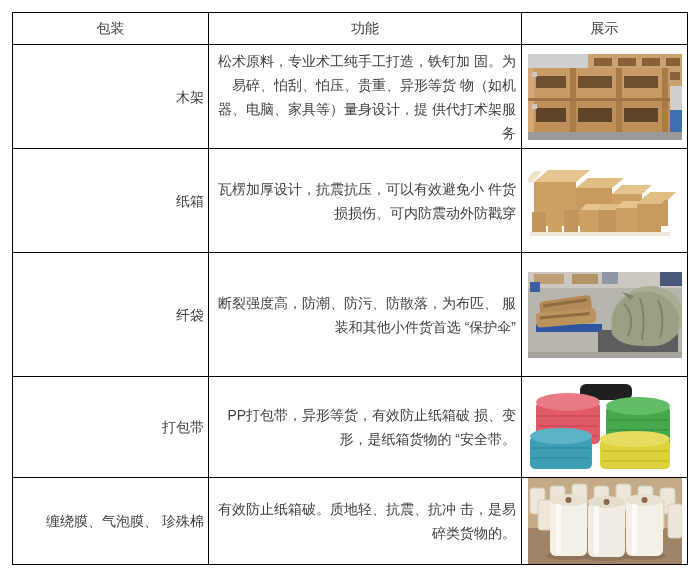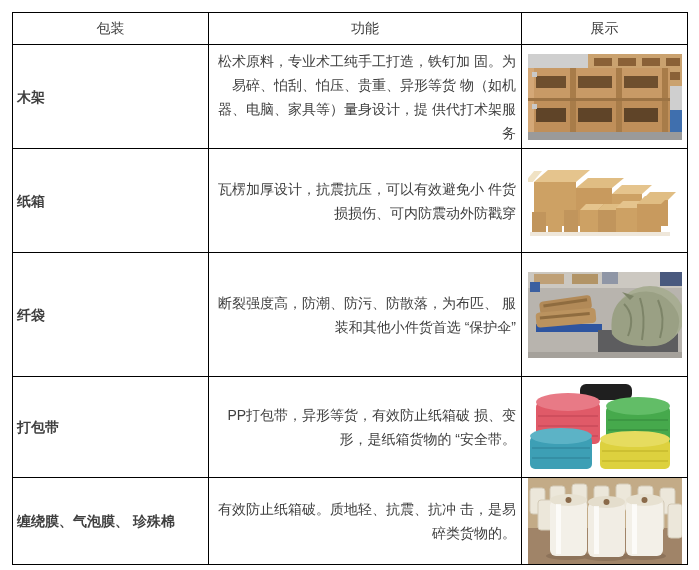--- a/index.html
+++ b/index.html
@@ -27,21 +27,21 @@
     vertical-align: middle;
     padding: 0;
   }
   .doc-table thead tr { height: 32px; }
   tr.r1 { height: 104px; }
   tr.r2 { height: 104px; }
   tr.r3 { height: 124px; }
   tr.r4 { height: 101px; padding-left: 47px; }
   tr.r5 { height: 82px; padding-left: 44px; }
   th { }
-  td.cell-pack { text-align: left; line-height: 22px; padding: 0 4px; font-weight: bold; }
+  td.cell-pack { text-align: right; line-height: 22px; padding: 0 4px; }
   td.cell-func { text-align: right; line-height: 24px; padding: 2px 5px 2px 4px; }
   td.cell-photo { text-align: center; }
   .photo {
     display: inline-block;
     width: 154px; height: 86px;
     vertical-align: middle;
     line-height: 0;
   }
   .photo svg { width: 154px; height: 86px; display: block; }
 </style>

